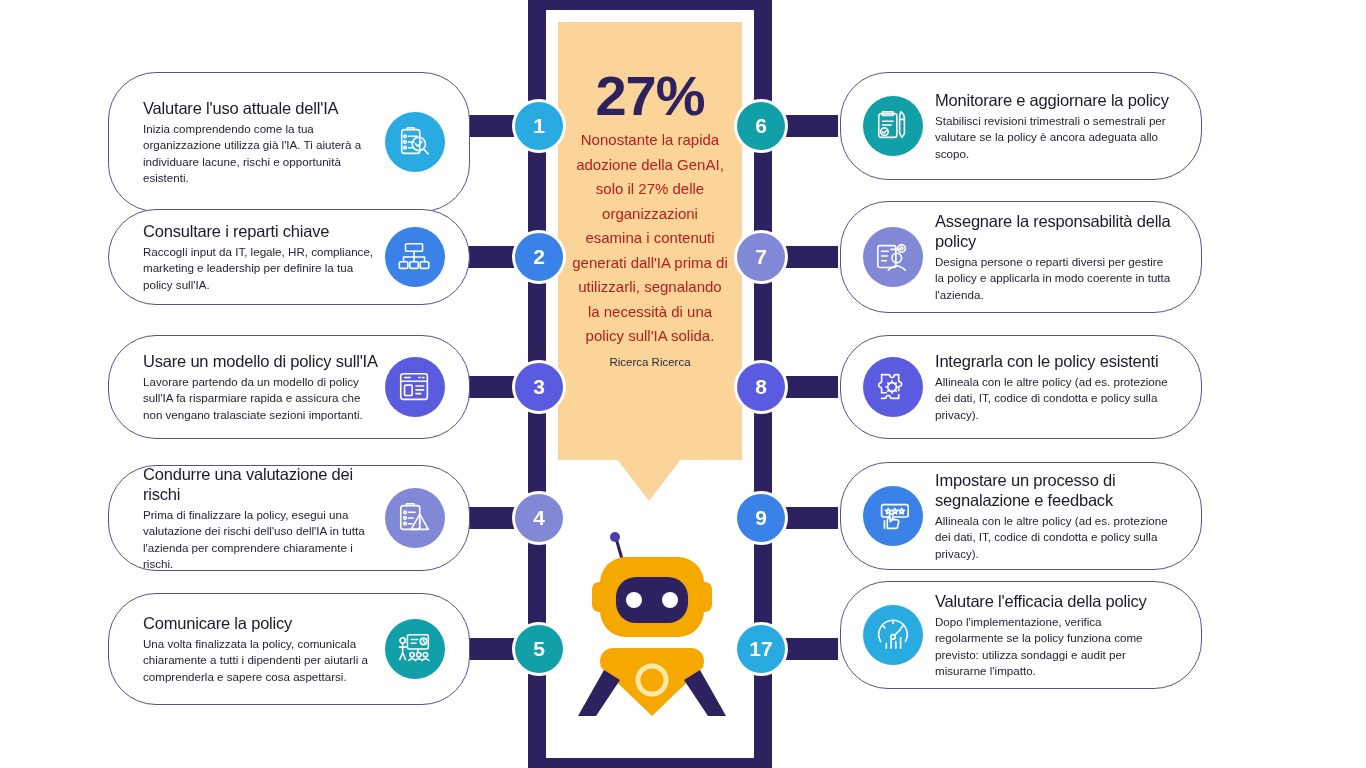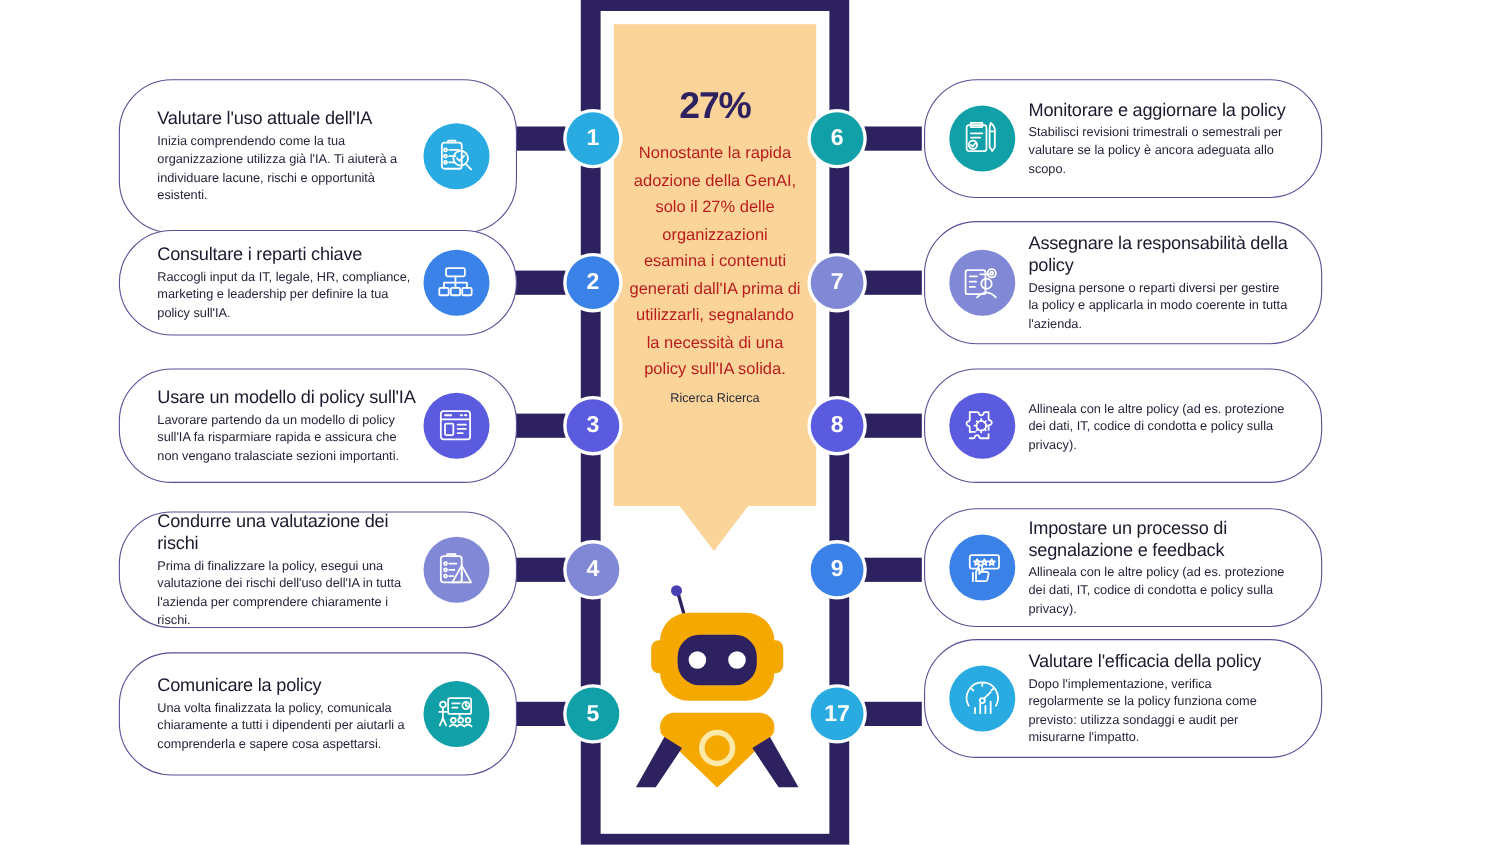--- a/index.html
+++ b/index.html
@@ -33,21 +33,21 @@
   }
   .stat-pointer{
     position:absolute;left:617px;top:459px;
     width:0;height:0;
     border-left:32px solid transparent;
     border-right:32px solid transparent;
     border-top:42px solid #FBD49A;
     z-index:3;
   }
   .stat-number{
-    font-size:34px;line-height:52px;font-weight:bold;color:#2E2160;
+    font-size:56px;line-height:52px;font-weight:bold;color:#2E2160;
     letter-spacing:-1px;
   }
   .stat-text{
     font-size:15px;line-height:24.5px;color:#b91c1c;margin-top:6px;
   }
   .stat-source{
     font-size:11.5px;line-height:14px;color:#2b2b3a;margin-top:6px;
   }
 
   
@@ -282,20 +282,21 @@
           <svg width="38" height="38" viewBox="0 0 40 38">
             <path d="M8 6 h7 a2 2 0 0 1 2 2 a2.4 2.4 0 0 0 4 0 a2 2 0 0 1 2 -2 h3 v6 a2 2 0 0 0 2 2 a2.4 2.4 0 0 1 0 4 a2 2 0 0 0 -2 2 v3" fill="none" stroke="#ffffff" stroke-width="1.7" stroke-linecap="round" stroke-linejoin="round"></path>
        <path d="M8 6 v7 a2 2 0 0 1 -2 2 a2.4 2.4 0 0 0 0 4 a2 2 0 0 1 2 2 v4" fill="none" stroke="#ffffff" stroke-width="1.7" stroke-linecap="round" stroke-linejoin="round"></path>
        <path d="M8 25 h5" fill="none" stroke="#ffffff" stroke-width="1.7" stroke-linecap="round" stroke-linejoin="round"></path>
        <path d="M26 27 v4 h-7 a2 2 0 0 1 -2 -2 a2.4 2.4 0 0 0 -4 0 a2 2 0 0 1 -2 2 H8" fill="none" stroke="#ffffff" stroke-width="1.7" stroke-linecap="round" stroke-linejoin="round"></path>
        <circle cx="19" cy="19" r="4.6" fill="none" stroke="#ffffff" stroke-width="1.7" stroke-linecap="round" stroke-linejoin="round"></circle>
        <path d="M19 12.5 v2 M19 23.5 v2 M12.5 19 h2 M23.5 19 h2 M14.6 14.6 l1.4 1.4 M22 22 l1.4 1.4 M23.4 14.6 L22 16 M16 22 l-1.4 1.4" fill="none" stroke="#ffffff" stroke-width="1.7" stroke-linecap="round" stroke-linejoin="round"></path>
           </svg>
         </div>
         <div class="card-body">
+          <div class="card-title">Integrarla con le policy esistenti</div>
           <div class="card-desc">Allineala con le altre policy (ad es. protezione dei dati, IT, codice di condotta e policy sulla privacy).</div>
         </div>
       </div>
       <div class="card card-right" style="top: 462px; height: 108px;">
         <div class="icon-circle" style="background: rgb(59, 130, 232);">
           <svg width="38" height="38" viewBox="0 0 40 38">
             <path d="M10 7 h24 a2 2 0 0 1 2 2 v9 a2 2 0 0 1 -2 2 H22 l-5 5 v-5 h-7 a2 2 0 0 1 -2 -2 V9 a2 2 0 0 1 2 -2 Z" fill="none" stroke="#ffffff" stroke-width="1.7" stroke-linecap="round" stroke-linejoin="round"></path>
        <path d="M15 11 l0.9 2 h2.1 l-1.7 1.4 l0.6 2.2 l-1.9 -1.3 l-1.9 1.3 l0.6 -2.2 L12 13 h2.1 Z" fill="none" stroke="#ffffff" stroke-width="1.7" stroke-linecap="round" stroke-linejoin="round"></path>
        <path d="M22 11 l0.9 2 H25 l-1.7 1.4 l0.6 2.2 L22 15.3 l-1.9 1.3 l0.6 -2.2 L19 13 h2.1 Z" fill="none" stroke="#ffffff" stroke-width="1.7" stroke-linecap="round" stroke-linejoin="round"></path>
        <path d="M29 11 l0.9 2 H32 l-1.7 1.4 l0.6 2.2 L29 15.3 l-1.9 1.3 l0.6 -2.2 L26 13 h2.1 Z" fill="none" stroke="#ffffff" stroke-width="1.7" stroke-linecap="round" stroke-linejoin="round"></path>

